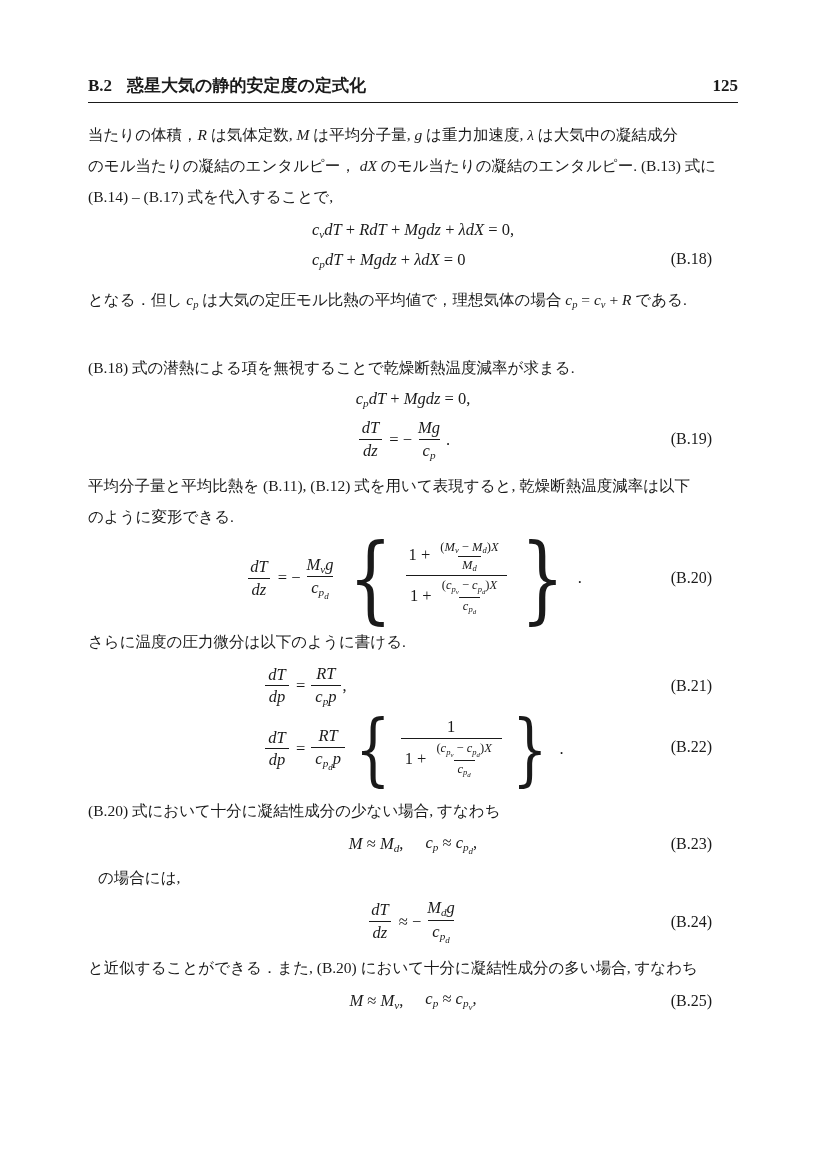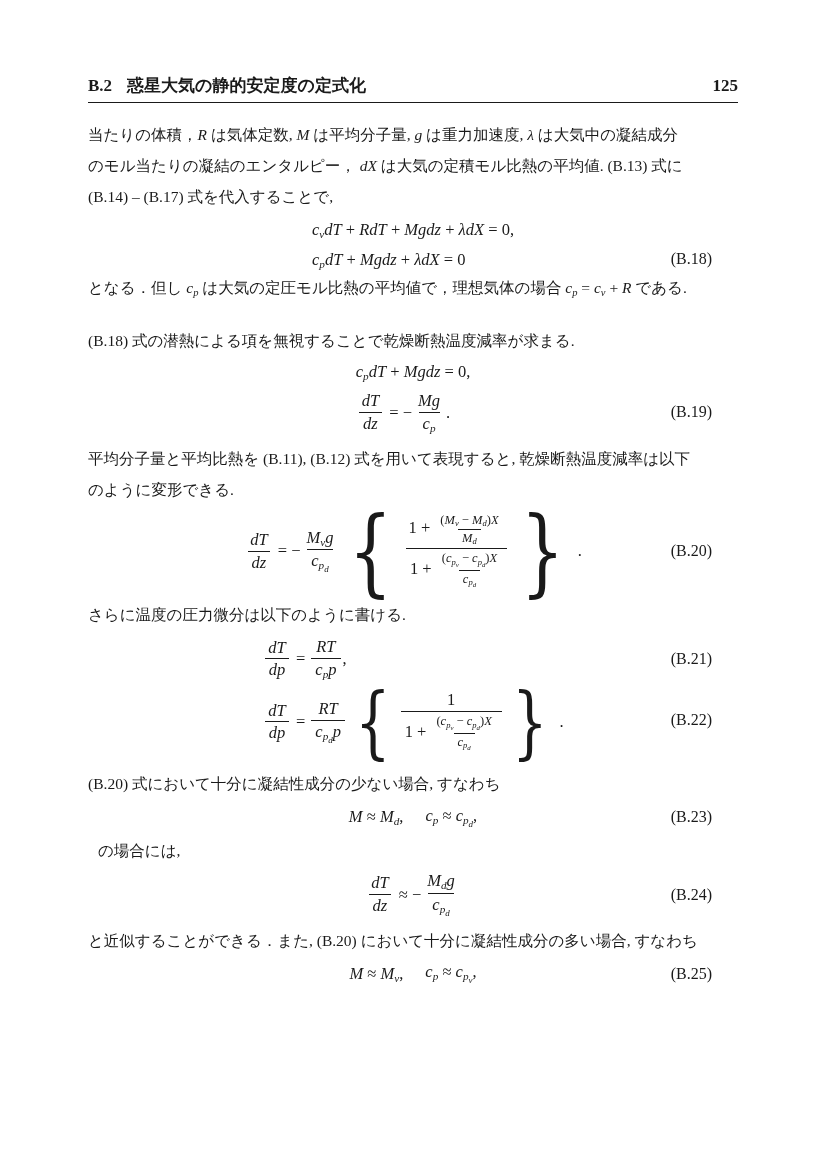--- a/index.html
+++ b/index.html
@@ -18,22 +18,22 @@
   }
   .sec-no { margin-right:15px; }
 
   
   .para { }
   .pline {
     font-size:15.5px; line-height:31px; white-space:nowrap;
     font-family:"Liberation Serif","DejaVu Serif",serif;
   }
   .para-1 { margin-top:16px; }
-  .para-2 { }
-  .para-3 { margin-top:22px; }
+  .para-2 { margin-top:12px; }
+  .para-3 { margin-top:37px; }
   .para-4 { margin-top:8px; }
   .para-5 { margin-top:8px; }
   .para-6 { margin-top:14px; }
   .para-7 { margin-top:6px;margin-left:10px; }
   .para-8 { margin-top:6px; }
 
   .subheading {
     margin-top:30px; font-size:16px; font-weight:700;
     font-family:"Liberation Sans","DejaVu Sans",sans-serif;
   }
@@ -98,21 +98,21 @@
 
     <div class="running-header">
       <span>
         <span class="sec-no">B.2</span><span>惑星大気の静的安定度の定式化</span>
       </span>
       <span>125</span>
     </div>
 
     <div class="para para-1">
       <div class="pline"><span class="run"><span class="mu">当たりの体積，</span><span class="mi">R</span><span class="mu"> は気体定数, </span><span class="mi">M</span><span class="mu"> は平均分子量, </span><span class="mi">g</span><span class="mu"> は重力加速度, </span><span class="mi">λ</span><span class="mu"> は大気中の凝結成分</span></span></div>
-      <div class="pline"><span class="run"><span class="mu">のモル当たりの凝結のエンタルピー， </span><span class="mi">dX</span><span class="mu"> は大気の定積モル比熱の平均値. (B.13) 式に</span></span></div>
+      <div class="pline"><span class="run"><span class="mu">のモル当たりの凝結のエンタルピー， </span><span class="mi">dX</span><span class="mu"> のモル当たりの凝結のエンタルピー. (B.13) 式に</span></span></div>
       <div class="pline"><span class="run"><span class="mu">(B.14) – (B.17) 式を代入することで,</span></span></div>
     </div>
 
     <div class="eq eq-b18">
       <span class="eqstack">
         <span class="mathline"><span class="run"><span class="mi">c</span><span class="msub"><span class="mi">v</span></span><span class="mi">dT</span><span class="mu"> + </span><span class="mi">RdT</span><span class="mu"> + </span><span class="mi">Mgdz</span><span class="mu"> + </span><span class="mi">λdX</span><span class="mu"> = 0,</span></span></span>
         <span class="mathline"><span class="run"><span class="mi">c</span><span class="msub"><span class="mi">p</span></span><span class="mi">dT</span><span class="mu"> + </span><span class="mi">Mgdz</span><span class="mu"> + </span><span class="mi">λdX</span><span class="mu"> = 0</span></span></span>
       </span>
       <span class="eqnum num-b18">(B.18)</span>
     </div>

